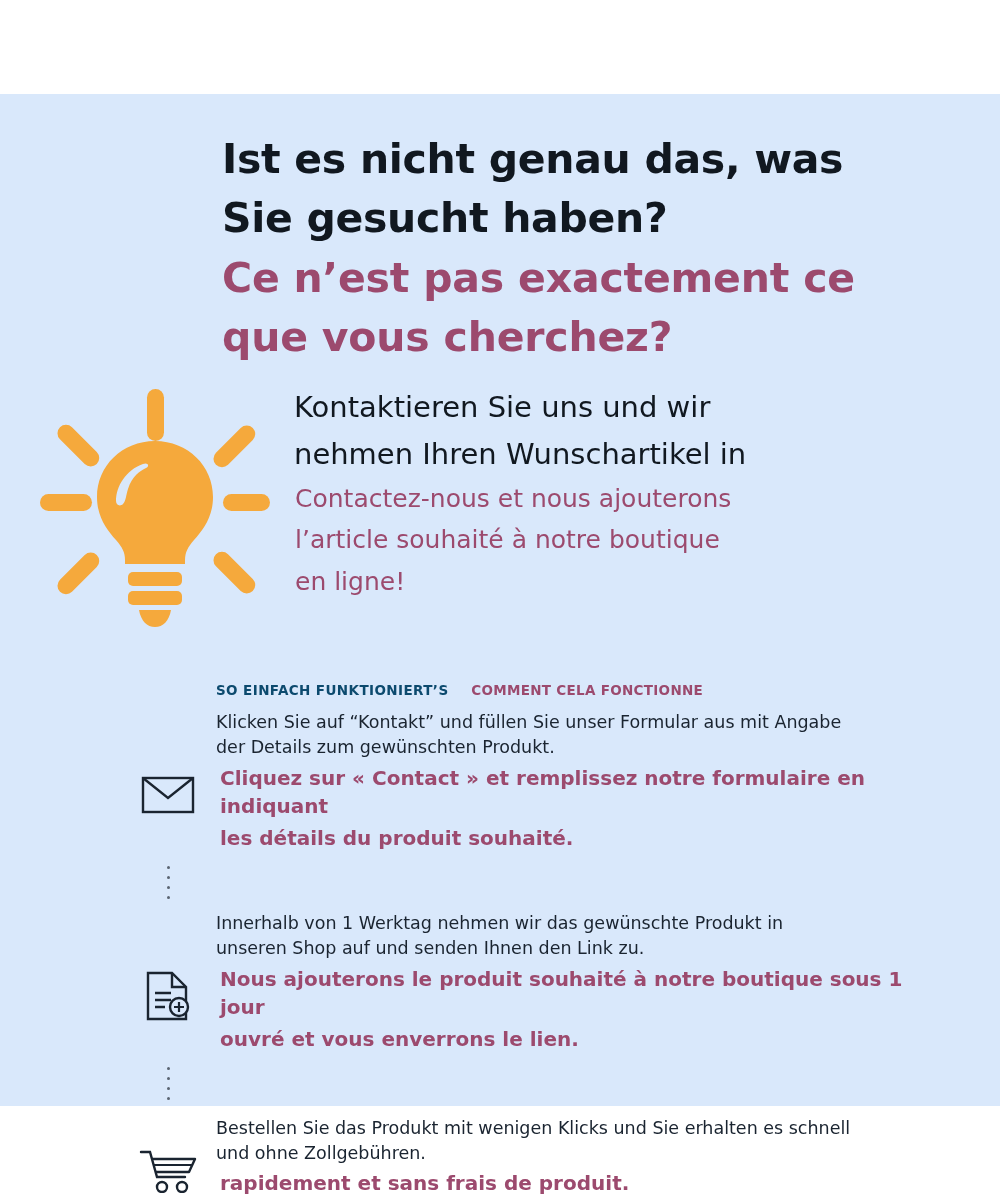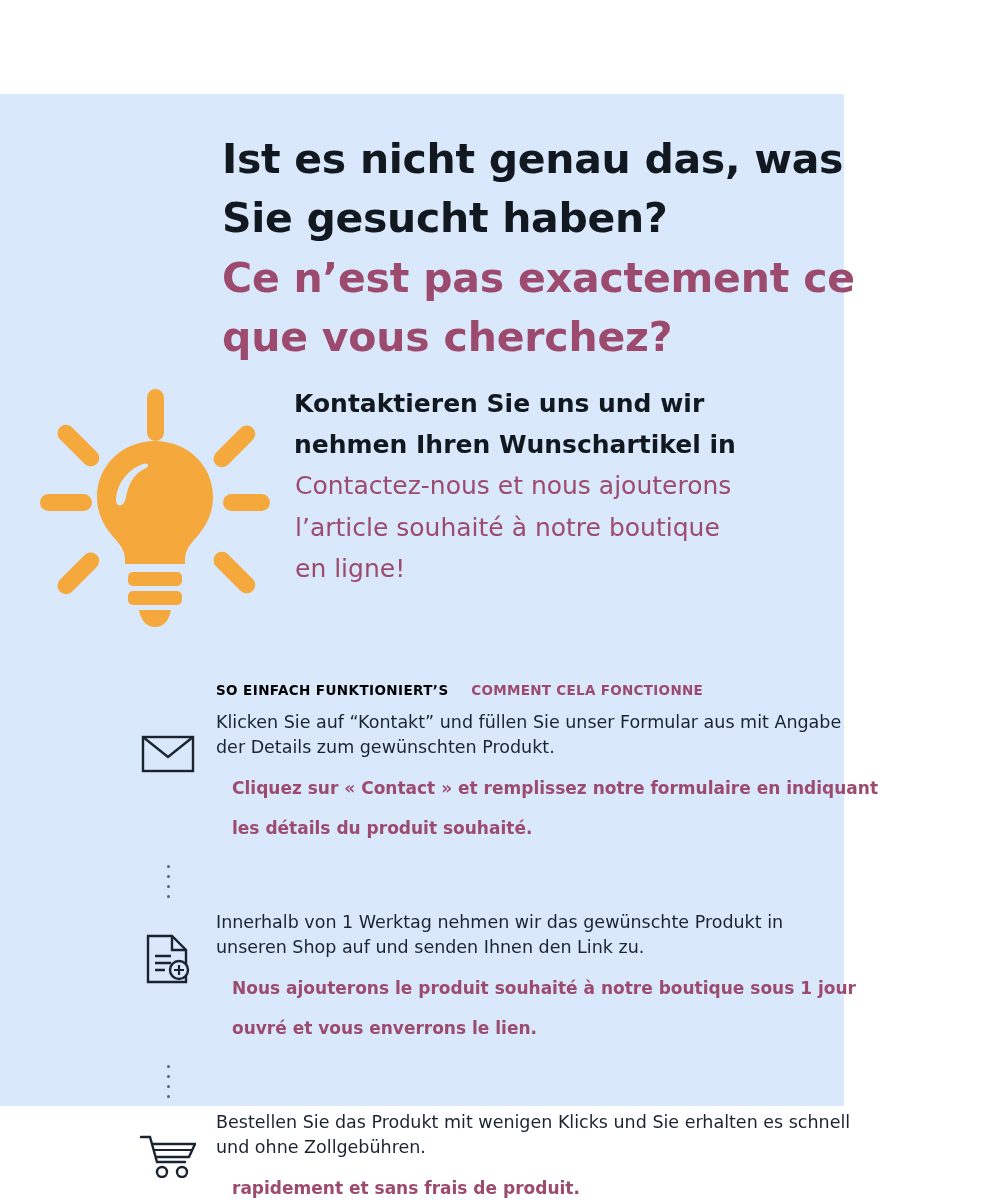--- a/index.html
+++ b/index.html
@@ -10,21 +10,21 @@
     width: 1000px;
     height: 1200px;
     background: #ffffff;
     font-family: "DejaVu Sans", sans-serif;
     overflow: hidden;
   }
   .banner {
     position: absolute;
     left: 0;
     top: 94px;
-    width: 844px;
+    width: 1000px;
     height: 1012px;
     background: #d9e8fb;
     box-sizing: border-box;
   }
   
   .heading-block {
     position: absolute;
     left: 222px;
     top: 36px;
     width: 700px;
@@ -54,22 +54,22 @@
     height: 240px;
   }
   
   .sub-block {
     position: absolute;
     left: 294px;
     top: 290px;
     width: 620px;
   }
   .sub-de {
-    font-size: 25px;
-    font-weight: bold;
+    font-size: 29px;
+    font-weight: normal;
     color: #111820;
     line-height: 1.62;
     margin: 0;
   }
   .sub-fr {
     font-size: 25px;
     font-weight: normal;
     color: #9c4a6e;
     line-height: 1.62;
     margin: 1px;
@@ -77,65 +77,65 @@
   
   .steps-head {
     position: absolute;
     left: 216px;
     top: 588px;
     font-size: 13.5px;
     letter-spacing: 0.4px;
   }
   .steps-head .de {
     font-weight: bold;
-    color: #000000;
+    color: #0c4a6e;
     margin-top: 25px;
   }
   .steps-head .fr {
     font-weight: bold;
     color: #9c4a6e;
     margin-left: 18px;
     letter-spacing: 0.3px;
   }
   
   .steps {
     position: absolute;
     left: 120px;
     top: 614px;
     width: 810px;
   }
   .step {
     position: relative;
     display: flex;
-    align-items: flex-start;
+    align-items: center;
     min-height: 96px;
   }
   .step-icon {
     width: 96px;
     flex: 0 0 96px;
     display: flex;
     justify-content: center;
     padding-top: 26px;
   }
   .step-text {
     flex: 1;
     padding-top: 2px;
   }
   .step-de {
     font-size: 17.5px;
     color: #1a2430;
     line-height: 1.42;
     margin: 0;
   }
   .step-fr {
-    font-size: 17px;
+    font-size: 20px;
     color: #9c4a6e;
     font-weight: bold;
     line-height: 1.42;
-    margin: 16px;
+    margin: 4px;
   }
   .dotline {
     height: 52px;
     width: 96px;
     display: flex;
     flex-direction: column;
     align-items: center;
     justify-content: center;
     gap: 7px;
   }

